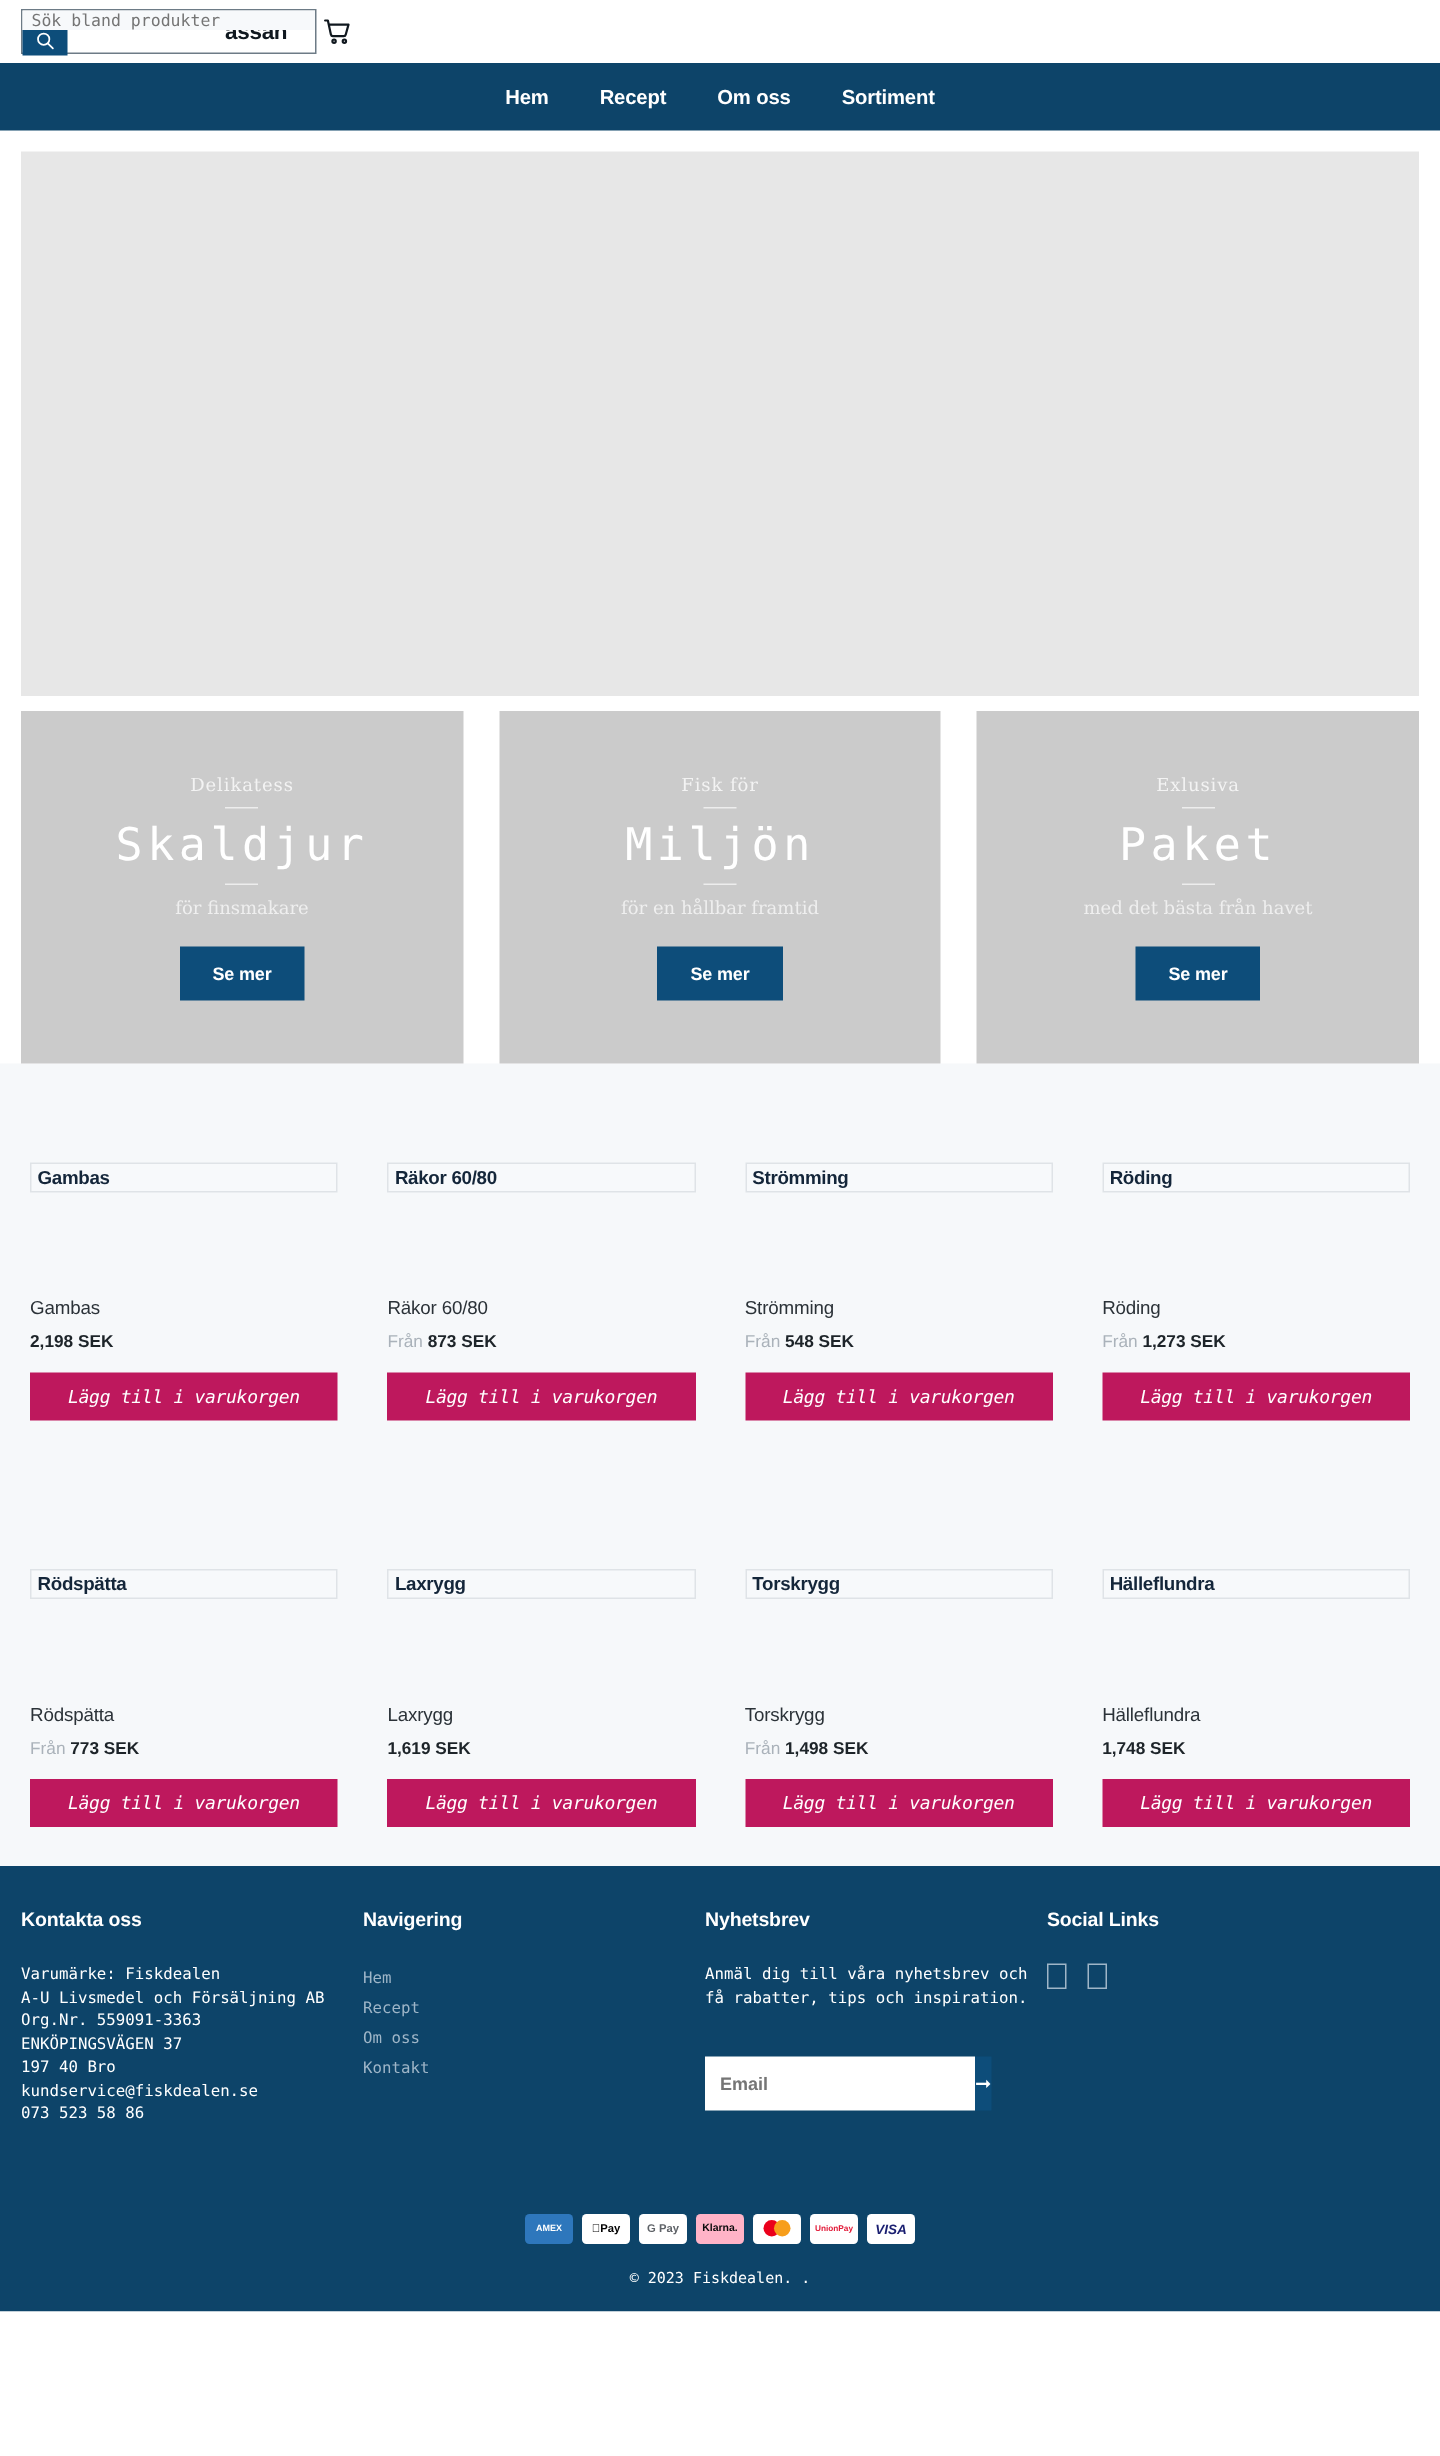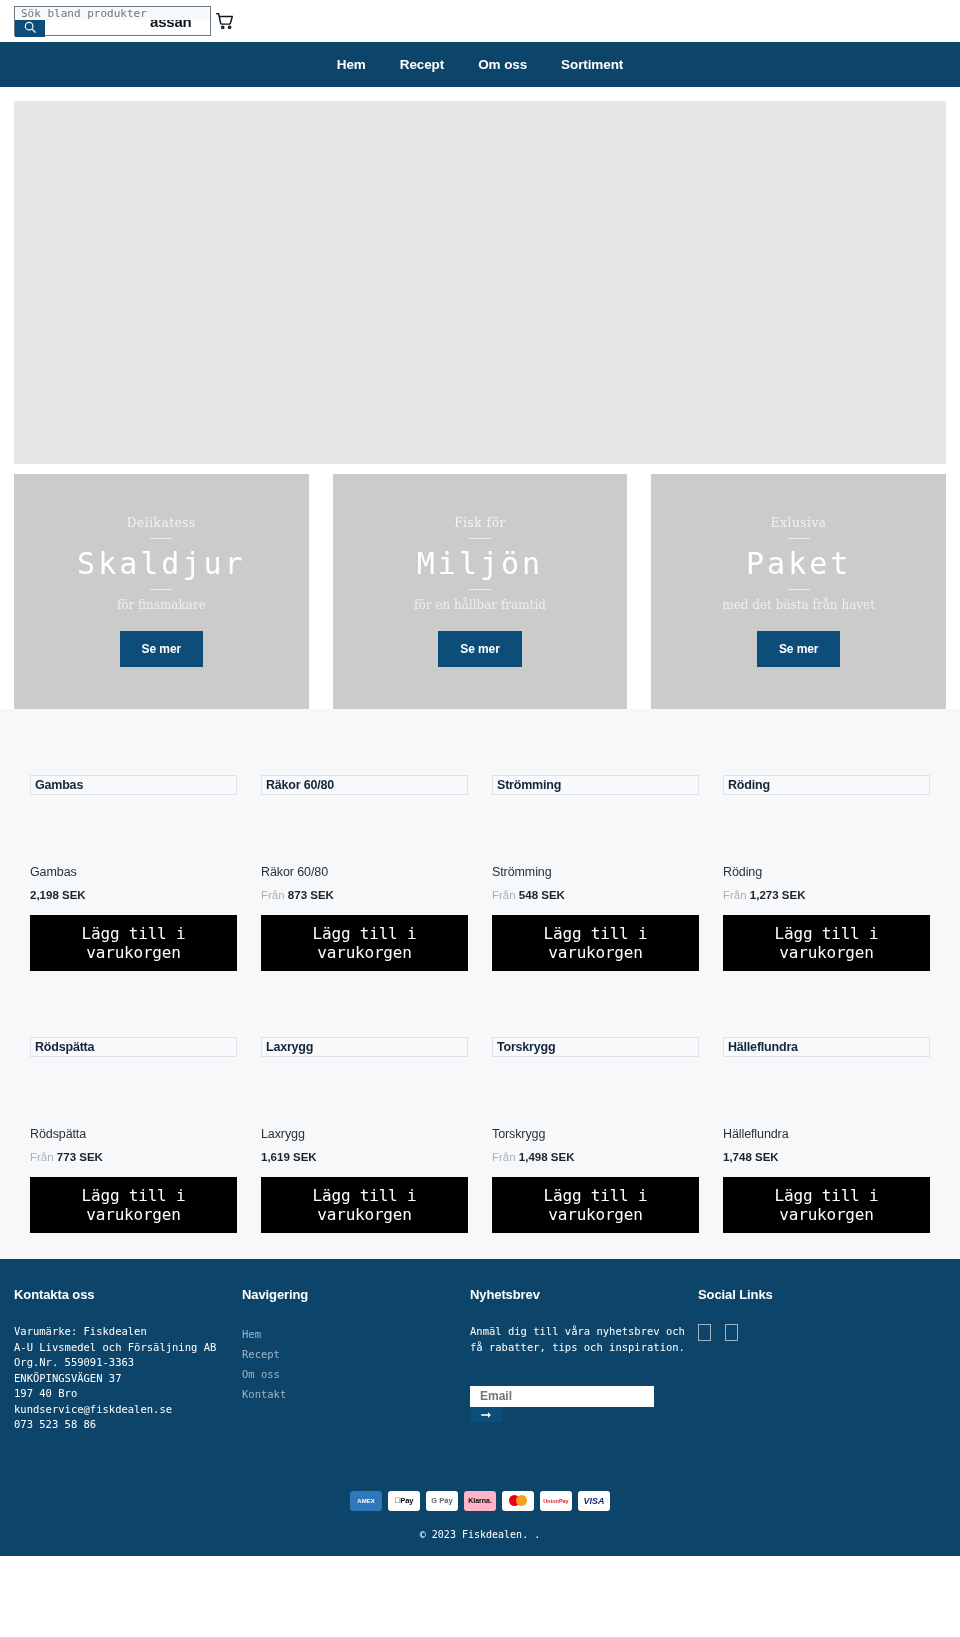--- a/index.html
+++ b/index.html
@@ -154,21 +154,22 @@
     font-size: 20px;
     color: #222a31;
     padding: 26px 14px 0 14px;
     letter-spacing: 0.5px;
   }
   .product-grid {
     display: grid;
     grid-template-columns: repeat(4, 1fr);
     column-gap: 24px;
     row-gap: 0;
-    padding: 0 30px;
+    padding: 0 20px;
+    gap: 33px;
   }
   .product { padding-top: 66px; }
   .product-img {
     height: 20px;
     border: 1px solid #dfe3e7;
     background: #f7f9fb;
     display: flex;
     align-items: center;
     padding: 0 4px;
   }
@@ -190,28 +191,29 @@
     font-weight: bold;
     color: #1d2429;
   }
   .price-prefix {
     font-weight: normal;
     color: #aab2ba;
   }
   .btn-cart {
     margin-top: 14px;
     width: 100%;
-    background: #000000;
-    color: #ffffff;
-    border: none;
-    font-family: "DejaVu Sans Mono", monospace;
-    font-size: 16px;
+    background: #be185d;
+    color: #ffffff;
+    border: none;
+    font-family: "DejaVu Sans Mono", monospace;
+    font-size: 12px;
     padding: 9px 4px;
     cursor: pointer;
     letter-spacing: -0.2px;
+    font-style: italic;
   }
 
   
   .footer {
     background: #0d4469;
     color: #ffffff;
     padding: 28px 14px 0 14px;
   }
   .footer-cols {
     display: grid;
@@ -240,21 +242,20 @@
   .news-text {
     font-family: "DejaVu Sans Mono", monospace;
     font-size: 10.5px;
     line-height: 1.5;
     margin-bottom: 30px;
   }
   .news-form {
     display: flex;
     width: 184px;
     height: 36px;
-    flex-direction: column;
   }
   .news-input {
     flex: 1;
     border: none;
     outline: none;
     background: #ffffff;
     padding: 0 10px;
     font-size: 12px;
     font-weight: bold;
     color: #1d2429;

